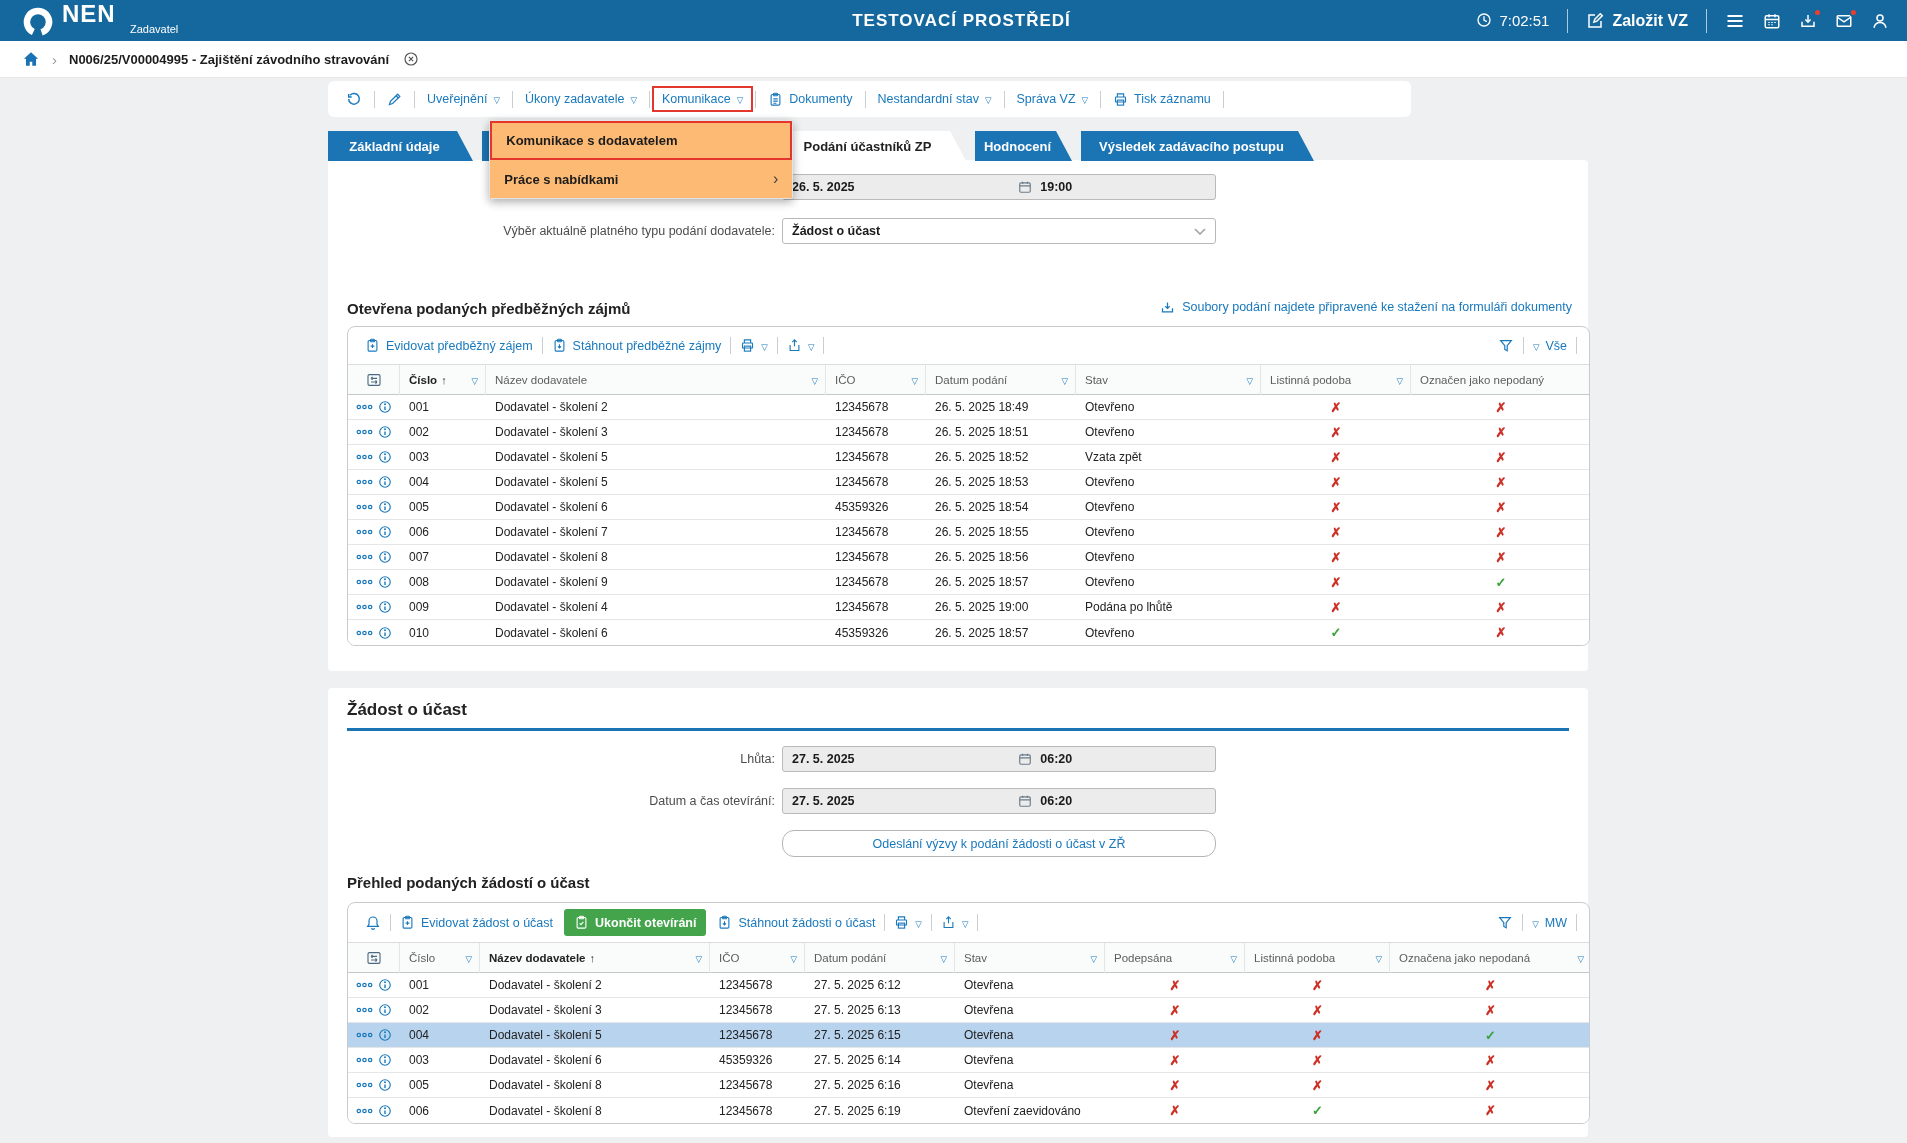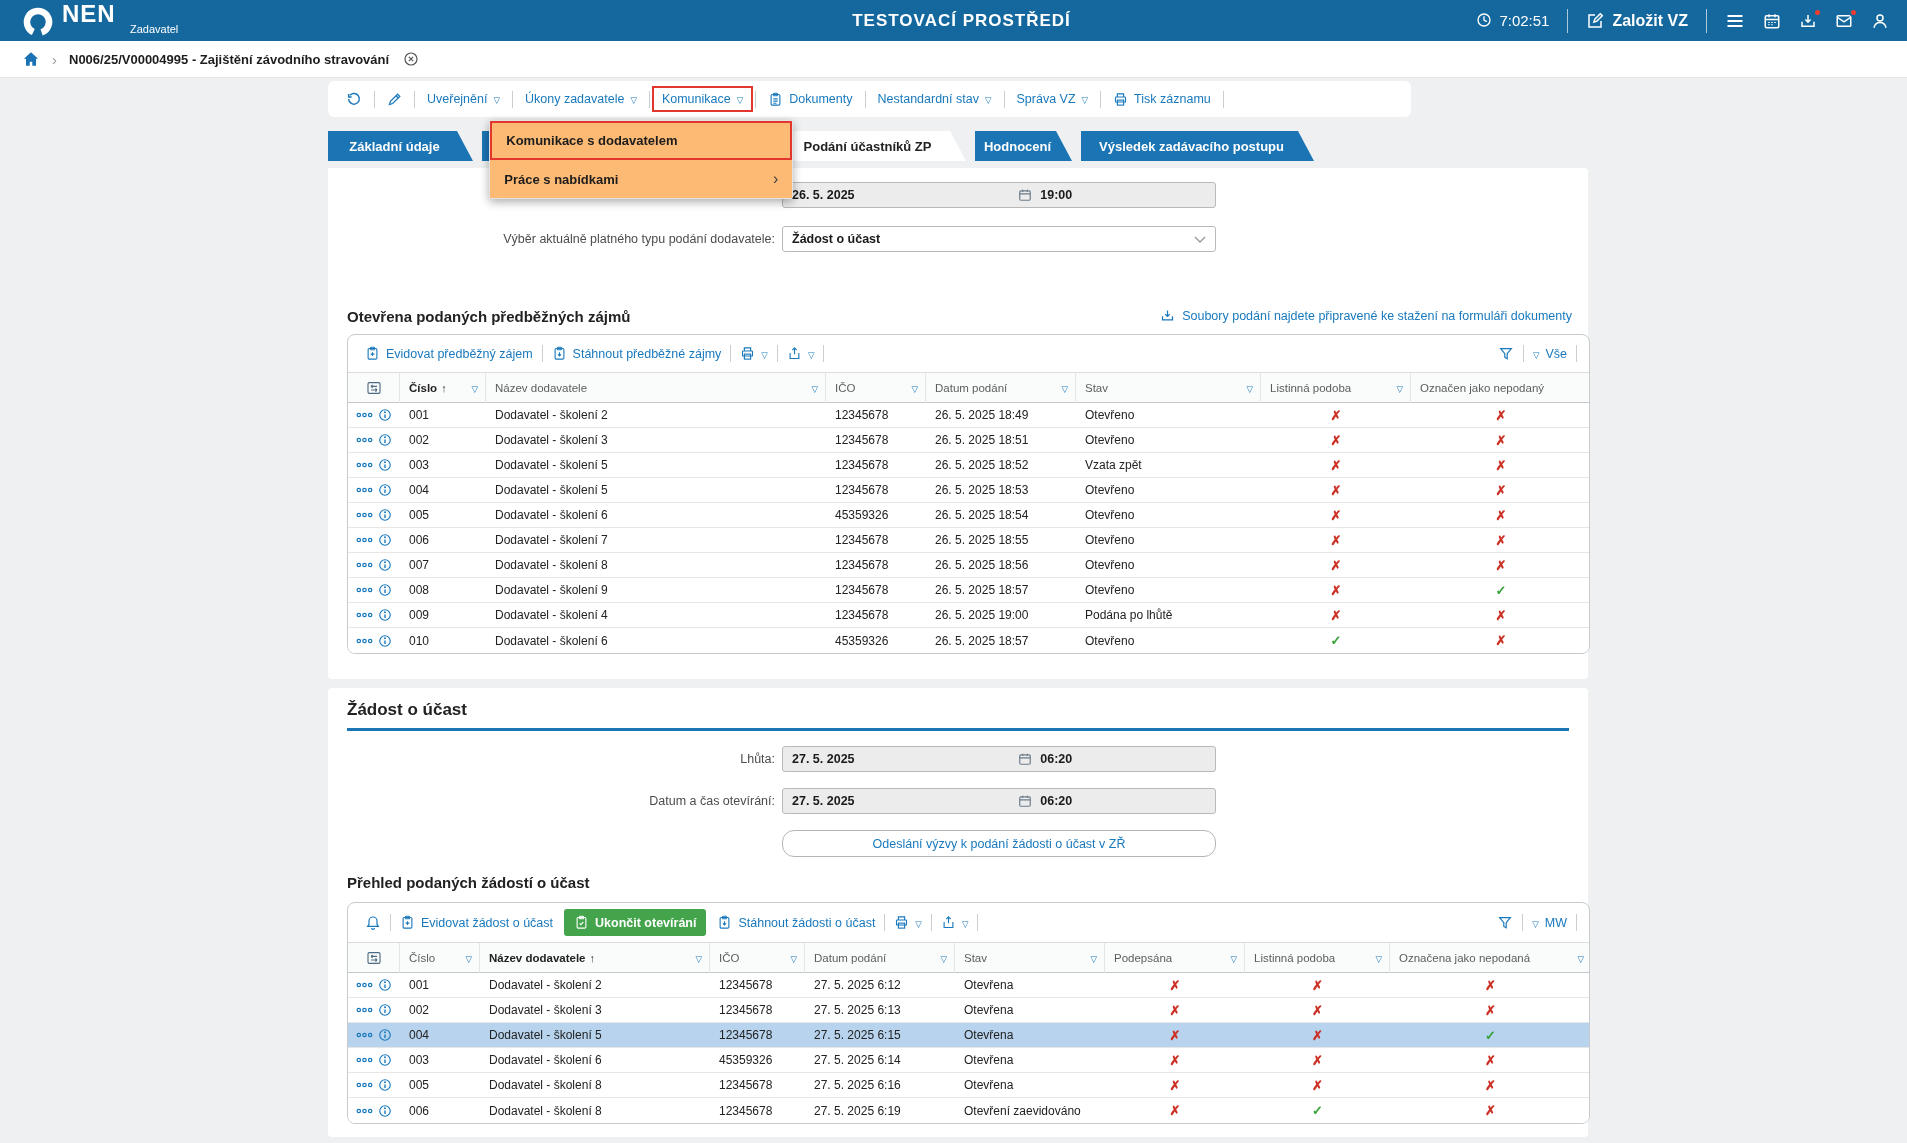--- a/index.html
+++ b/index.html
@@ -51,39 +51,39 @@
   
   .tabs{position:absolute;left:328px;top:131px;height:30px;display:flex;gap:9px;z-index:5;}
   .tab{height:30px;display:flex;align-items:center;justify-content:center;background:#1b74b4;color:#fff;
     font-size:13px;font-weight:bold;padding:0 26px 0 14px;cursor:pointer;border:none;font-family:inherit;
     clip-path:polygon(0 0, calc(100% - 16px) 0, 100% 100%, 0 100%);}
   .tab.active{background:#fff;color:#222;}
   .tab.t-hidden{justify-content:flex-end;padding-right:40px;}
 
   
   .panel{position:absolute;left:328px;width:1260px;background:#fff;border-radius:4px;}
-  .panel1{top:168px;height:511px;border-top-left-radius:0;}
+  .panel1{top:160px;height:511px;border-top-left-radius:0;}
   .panel2{top:688px;height:449px;}
 
   
   .flabel{position:absolute;left:0;width:447px;text-align:right;color:#4c4c4c;font-size:12.5px;}
   .ffield{position:absolute;left:454px;width:434px;height:26px;border:1px solid #b9b9b9;border-radius:3px;
     display:flex;align-items:center;font-weight:bold;color:#1a1a1a;}
   .ro{background:#ececec;}
   .fdate{padding-left:9px;flex:1.15;}
   .ftime{flex:1;display:flex;align-items:center;gap:8px;color:#1a1a1a;}
   .calico{color:#6b7c8a;}
   .fselect{background:#fff;justify-content:space-between;padding:0 9px;cursor:pointer;}
   .btn-disabled{position:absolute;left:454px;width:434px;height:27px;background:#e4e4e4;border:none;border-radius:12px;
     color:#9b9b9b;font-size:12.5px;font-family:inherit;}
   .btn-outline{position:absolute;left:454px;width:434px;height:27px;background:#fff;border:1px solid #b5b5b5;border-radius:12px;
     color:#1979bd;font-size:12.5px;font-family:inherit;cursor:pointer;}
 
   .sec-title{position:absolute;left:19px;font-size:15px;font-weight:bold;color:#222;}
-  .files-link{position:absolute;right:16px;display:flex;align-items:center;gap:7px;color:#1979bd;font-size:12.5px;cursor:pointer;background:none;border:none;font-family:inherit;}
+  .files-link{position:absolute;right:16px;display:flex;align-items:flex-start;gap:7px;color:#1979bd;font-size:12.5px;cursor:pointer;background:none;border:none;font-family:inherit;}
   .big-title{position:absolute;left:19px;top:12px;font-size:17px;font-weight:bold;color:#222;}
   .blue-rule{position:absolute;left:19px;top:40px;width:1222px;height:3px;background:#1b74b4;}
 
   
   .tbox{position:absolute;left:19px;width:1243px;border:1px solid #c8cbcd;border-radius:8px;background:#fff;overflow:hidden;}
   .t-toolbar{height:38px;display:flex;align-items:center;padding:0 10px;border-bottom:1px solid #dcdcdc;color:#1979bd;}
   .tbtn{display:flex;align-items:center;gap:6px;background:none;border:none;color:#1979bd;font-size:12.5px;font-family:inherit;cursor:pointer;padding:3px 7px;white-space:nowrap;}
   .tbtn-green{background:#44a44c;color:#fff;border-radius:3px;font-weight:bold;padding:6px 10px;margin:0 4px;}
   .t-spacer{flex:1;}
   .thead{display:grid;height:30px;background:#fafbfb;border-bottom:1px solid #c4c8ca;align-items:center;color:#5d5d5d;font-size:11.5px;}

